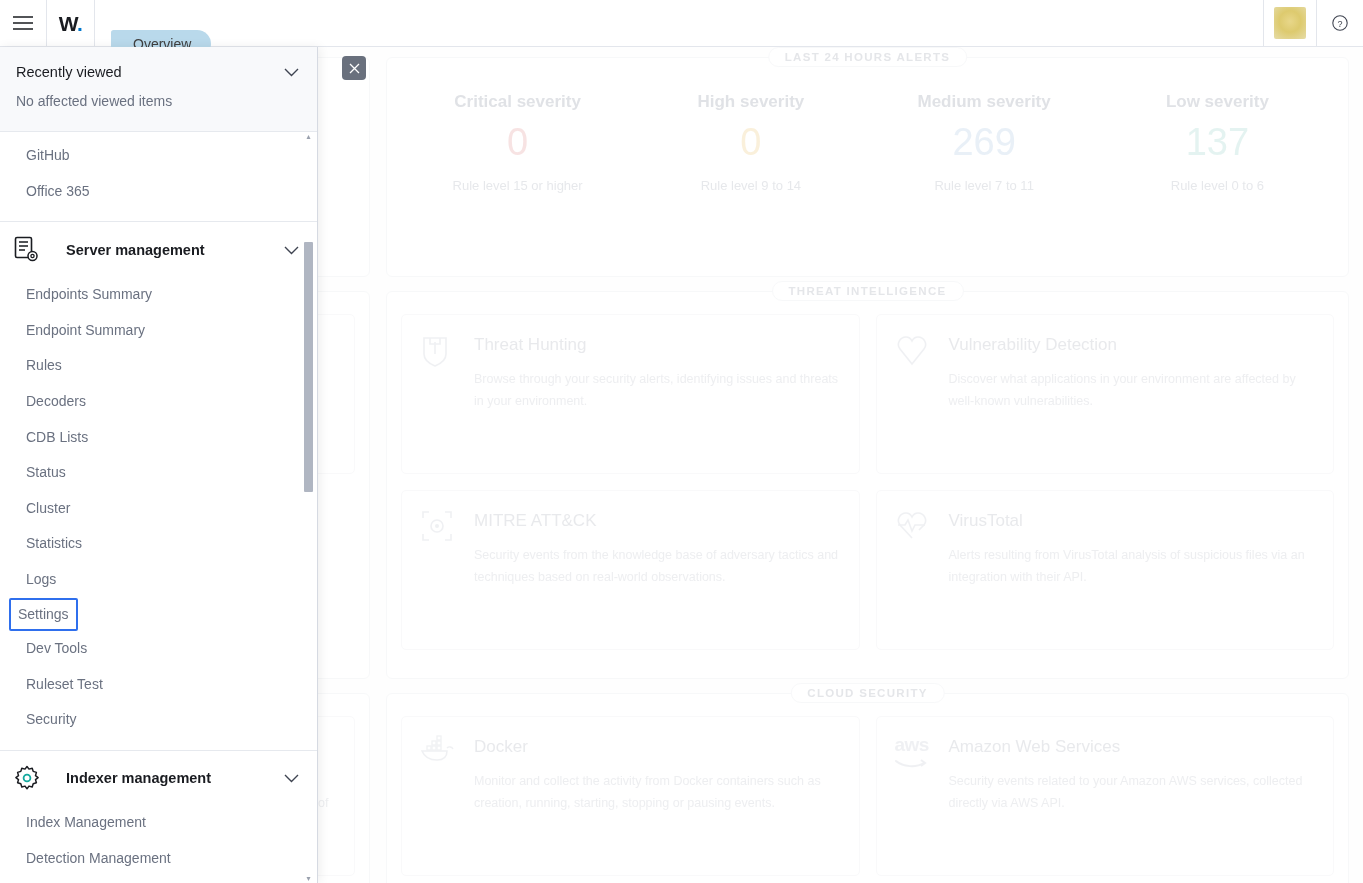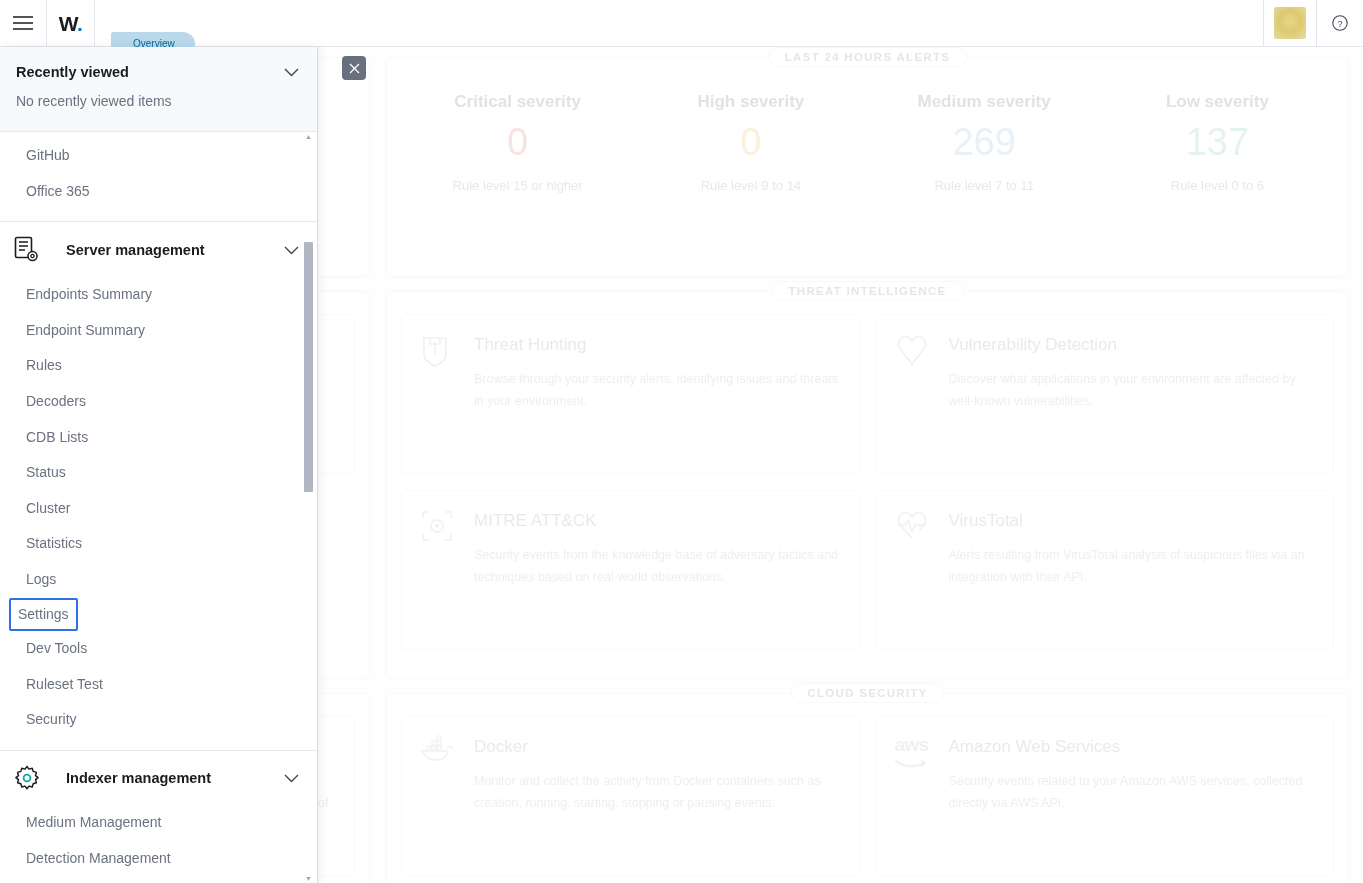--- a/index.html
+++ b/index.html
@@ -25,22 +25,22 @@
   .tb-hamburger { width: 47px; border-right: 1px solid #e3e6ec; cursor: pointer; }
   .tb-hamburger svg { display:block; }
   .tb-logo { width: 48px; border-right: 1px solid #e3e6ec; }
   .logo-w {
     font-size: 21px; font-weight: 700; color: #1a1c21; letter-spacing: -0.5px;
     line-height: 1;
   }
   .logo-dot { color: #0077cc; }
   .tb-tabs { padding-left: 16px; display: flex; align-items: center; gap: 4px; flex: 1; }
   .tab-pill {
-    background: #b9d9eb; color: #0369a1;
-    font-size: 10px; padding: 5px 20px 5px 22px;
+    background: #b9d9eb; color: #404040;
+    font-size: 14px; padding: 5px 20px 5px 22px;
     border-radius: 3px 16px 16px 3px;
     line-height: 1.35; cursor: pointer;
     position: relative;
     margin-top: 42px;
   }
   .tb-right { display: flex; align-items: center; height: 47px; }
   .tb-sep { width: 1px; height: 47px; background: #e3e6ec; }
   .avatar-cell { padding: 0 10px; height:47px; display:flex; align-items:center; }
   .avatar {
     width: 32px; height: 32px; border-radius: 2px;
@@ -126,21 +126,21 @@
     box-shadow: 2px 0 10px rgba(0,0,0,0.07);
     z-index: 35;
     display: flex; flex-direction: column;
     overflow: hidden;
   }
   .recent-block { background: #f8f9fb; border-bottom: 1px solid #e6e9ee; }
   .recent-head {
     display: flex; align-items: center; justify-content: space-between;
     padding: 16px 18px 12px 16px; cursor: pointer;
   }
-  .recent-title { font-size: 14.5px; font-weight: 700; color: #1a1c21; }
+  .recent-title { font-size: 14.5px; font-weight: 400; color: #1a1c21; }
   .chev { color: #3f4451; }
   .recent-empty { font-size: 14px; color: #6a7180; padding: 0 16px 22px 16px; }
 
   .scroll-area {
     position: relative; flex: 1; overflow: hidden; background: #fff;
   }
   .menu-item {
     font-size: 14px; color: #6a7180;
     padding: 8px 26px; cursor: pointer;
     line-height: 1.4;
@@ -414,21 +414,21 @@
 
     <div class="recent-block">
       <div class="recent-head">
         <span class="recent-title">Recently viewed</span>
         <span class="chev">
           <svg width="15" height="9" viewBox="0 0 15 9" fill="none">
               <path d="M1 1l6.5 6.5L14 1" stroke="currentColor" stroke-width="1.4"></path>
             </svg>
         </span>
       </div>
-      <div class="recent-empty">No recently viewed items</div>
+      <div class="recent-empty">No affected viewed items</div>
     </div>
 
     <div class="scroll-area">
 
       <div style="padding-top:6px">
         <div class="menu-item">GitHub</div>
         <div class="menu-item">Office 365</div>
       </div>
 
       <div class="menu-sep"></div>
@@ -479,21 +479,21 @@
         </span>
         <span class="group-title">Indexer management</span>
         <span class="chev">
           <svg width="15" height="9" viewBox="0 0 15 9" fill="none">
               <path d="M1 1l6.5 6.5L14 1" stroke="currentColor" stroke-width="1.4"></path>
             </svg>
         </span>
       </div>
 
       <div>
-        <div class="menu-item">Medium Management</div>
+        <div class="menu-item">Index Management</div>
         <div class="menu-item">Detection Management</div>
         <div class="menu-item">Security</div>
 
       </div>
 
       <div class="sb-track">
         <div class="sb-up">▴</div>
         <div class="sb-thumb"></div>
         <div class="sb-down">▾</div>
       </div>

